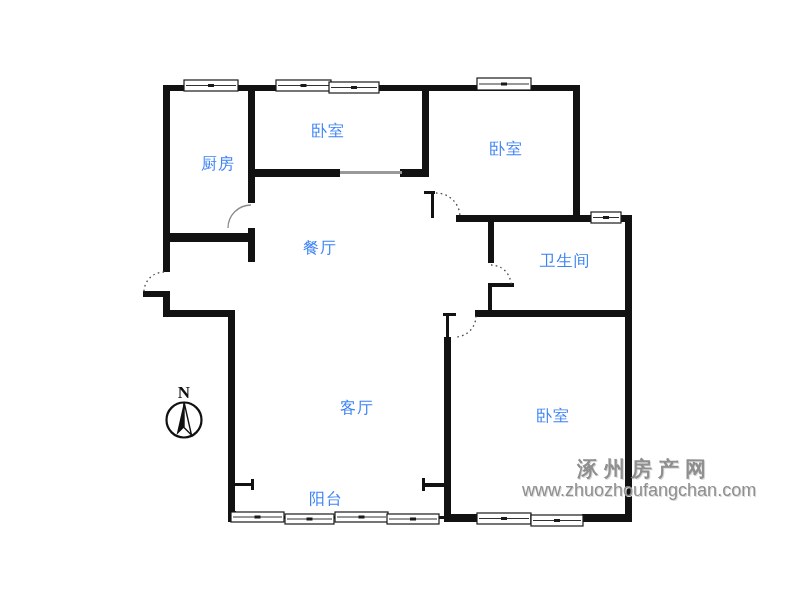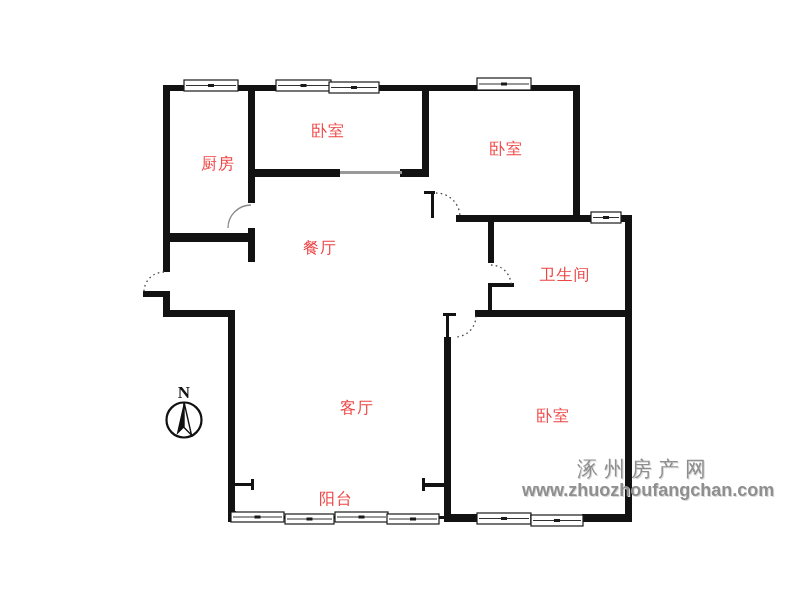--- a/index.html
+++ b/index.html
@@ -8,40 +8,40 @@
     width:800px;height:600px;
     background:#ffffff;
     overflow:hidden;
     font-family:"Liberation Sans", sans-serif;
   }
   .stage svg.plan{position:absolute;left:0;top:0;}
   .room-label{
     position:absolute;
     transform:translate(-50%,-50%);
     font-size:16px;
-    color:#ef4444;
+    color:#3b82f6;
     white-space:nowrap;
     letter-spacing:1px;
   }
   .compass{position:absolute;left:161px;top:397px;width:46px;height:46px;}
   .compass-n{
     position:absolute;left:184px;top:393px;
     transform:translate(-50%,-50%);
     font-family:"Liberation Serif", serif;
     font-weight:bold;font-size:17px;color:#111;
   }
   .wm-line1{
     position:absolute;left:577px;top:455px;
-    font-size:21px;font-weight:normal;letter-spacing:6px;
+    font-size:21px;font-weight:bold;letter-spacing:6px;
     color:#8f8f8f;text-shadow:1px 1px 0 #d9d9d9;
     white-space:nowrap;
   }
   .wm-line2{
     position:absolute;left:522px;top:480px;
-    font-size:18px;font-weight:bold;
+    font-size:18px;font-weight:normal;
     color:#8f8f8f;text-shadow:1px 1px 0 #d9d9d9;
     white-space:nowrap;
   }
 </style>
 </head>
 <body>
 
 <div class="stage">
 
   <svg id="plan-svg" class="plan" width="800" height="600" viewBox="0 0 800 600">
@@ -138,24 +138,24 @@
       <path d="M 251 205 A 23 23 0 0 0 228 228" fill="none" stroke="#8a8a8a" stroke-width="1.3" stroke-dasharray="none"></path>
       <path d="M 491 265 A 20 20 0 0 1 511 285" fill="none" stroke="#4a4a4a" stroke-width="1.3" stroke-dasharray="1.6 3.2"></path>
       <path d="M 436 193 A 24 24 0 0 1 460 217" fill="none" stroke="#4a4a4a" stroke-width="1.3" stroke-dasharray="1.6 3.2"></path>
       <path d="M 476 316 A 21 21 0 0 1 455 337" fill="none" stroke="#4a4a4a" stroke-width="1.3" stroke-dasharray="1.6 3.2"></path>
     </svg>
 
   <div class="room-label" style="left:218px;top:164px">厨房</div>
   <div class="room-label" style="left:328px;top:131px">卧室</div>
   <div class="room-label" style="left:506px;top:149px">卧室</div>
   <div class="room-label" style="left:320px;top:248px">餐厅</div>
-  <div class="room-label" style="left:565px;top:275px">卫生间</div>
+  <div class="room-label" style="left:565px;top:261px">卫生间</div>
   <div class="room-label" style="left:357px;top:408px">客厅</div>
   <div class="room-label" style="left:553px;top:416px">卧室</div>
-  <div class="room-label" style="left:336px;top:499px">阳台</div>
+  <div class="room-label" style="left:326px;top:499px">阳台</div>
 
   <div class="compass-n">N</div>
   <div class="compass">
     <svg width="46" height="46" viewBox="0 0 46 46">
       <circle cx="23" cy="23" r="17.5" fill="#ffffff" stroke="#111111" stroke-width="2.2"></circle>
       <polygon points="23,5 15.5,38 23,30.5" fill="#111111"></polygon>
       <polygon points="23,5 30.5,38 23,30.5" fill="#ffffff" stroke="#111111" stroke-width="1.4"></polygon>
     </svg>
   </div>
 

